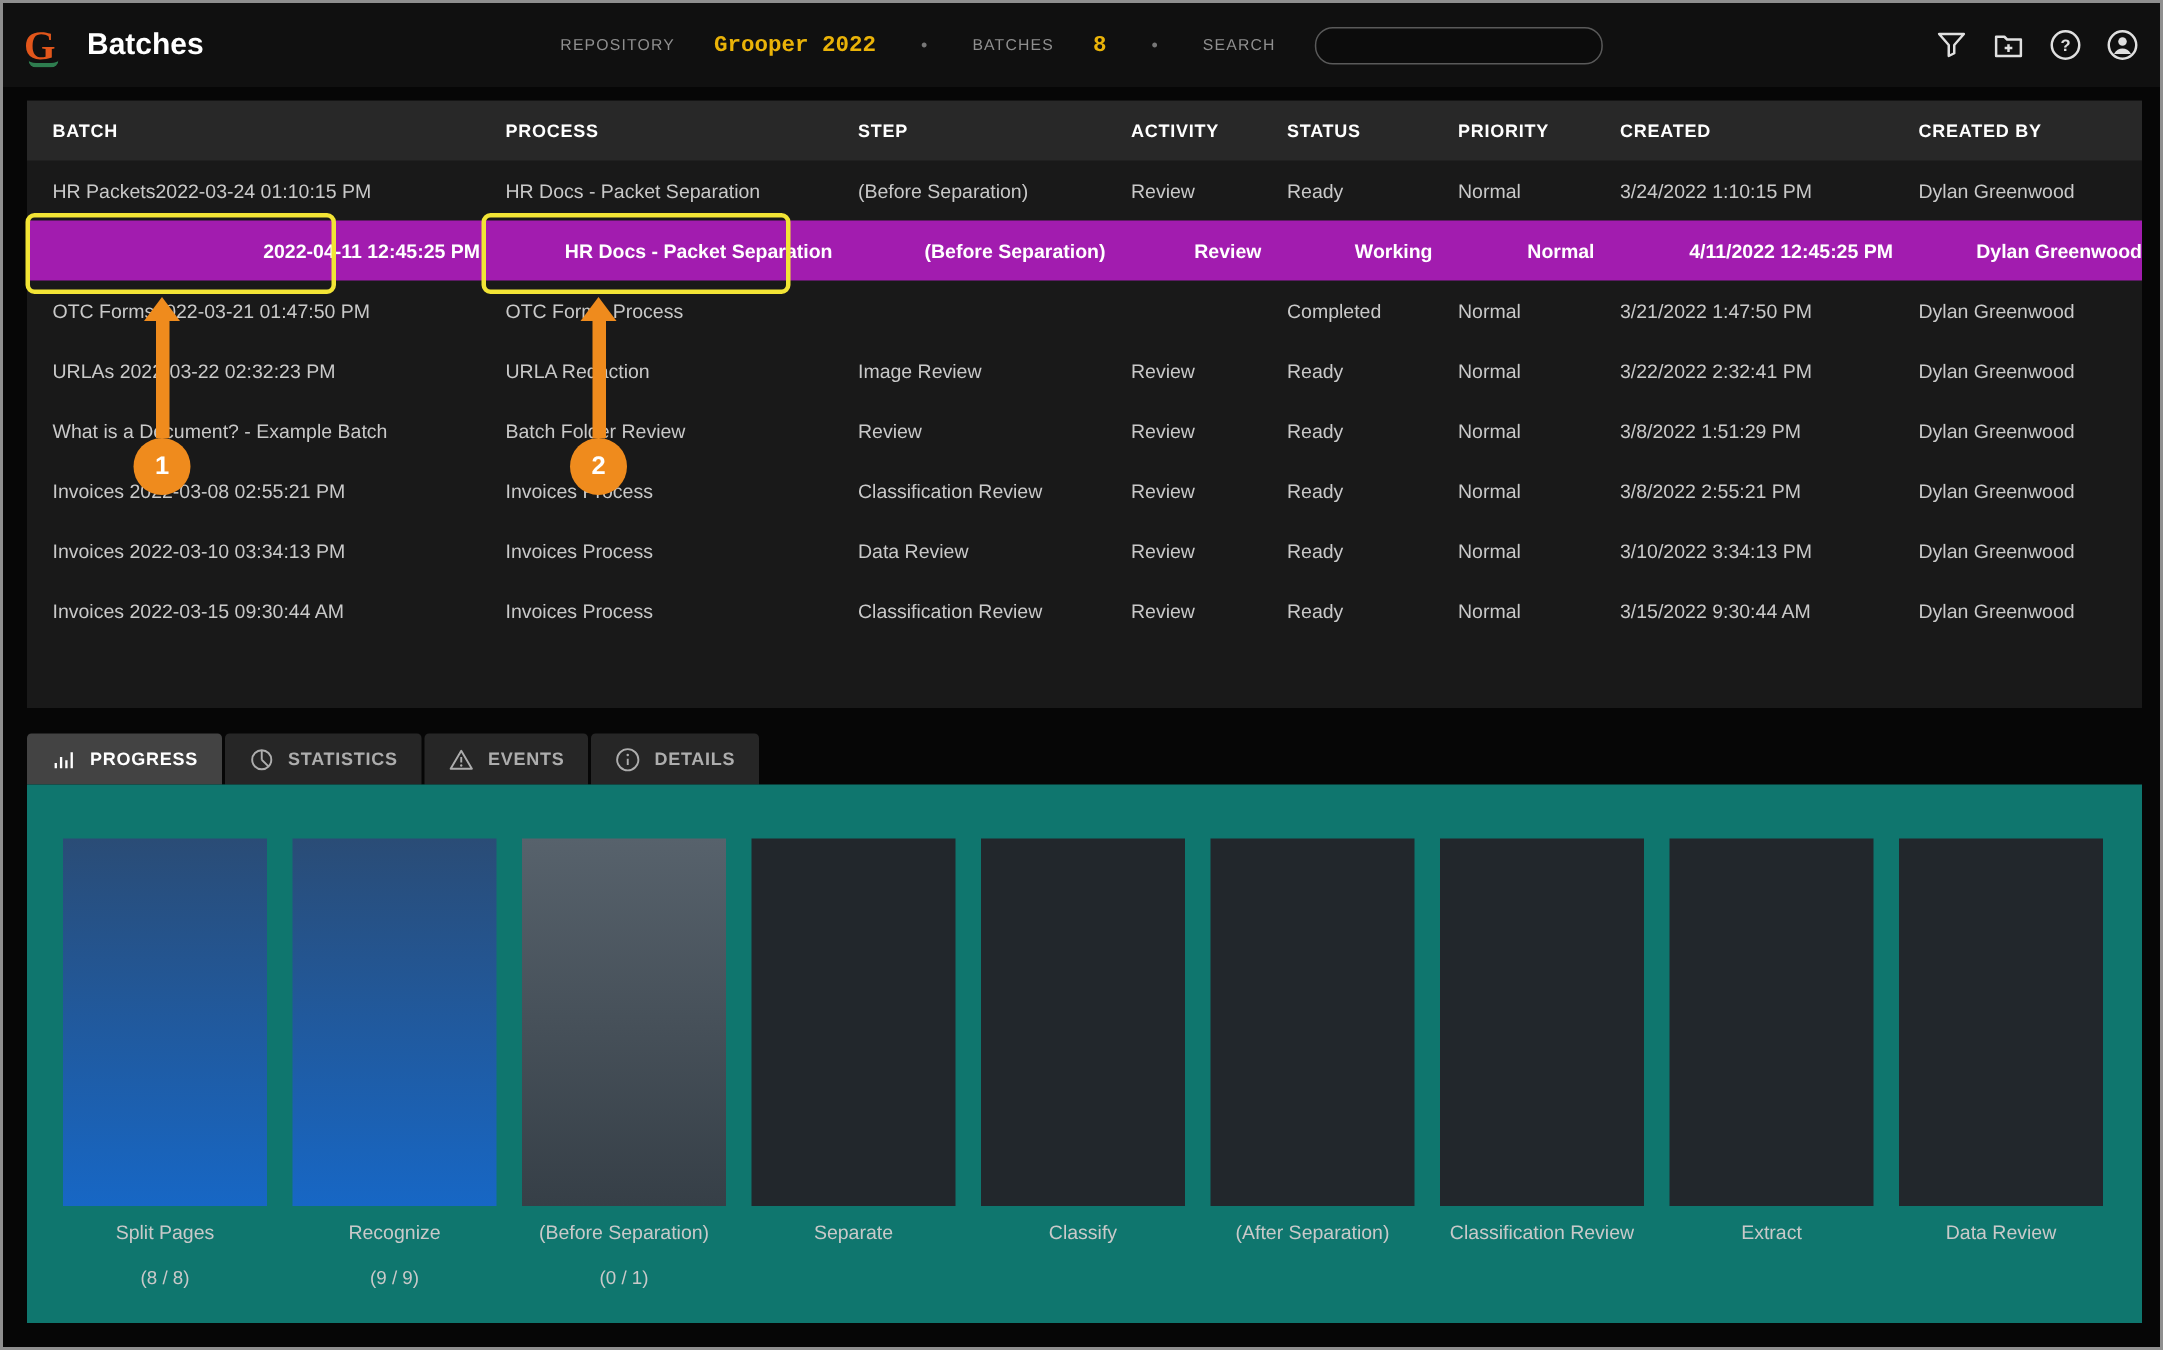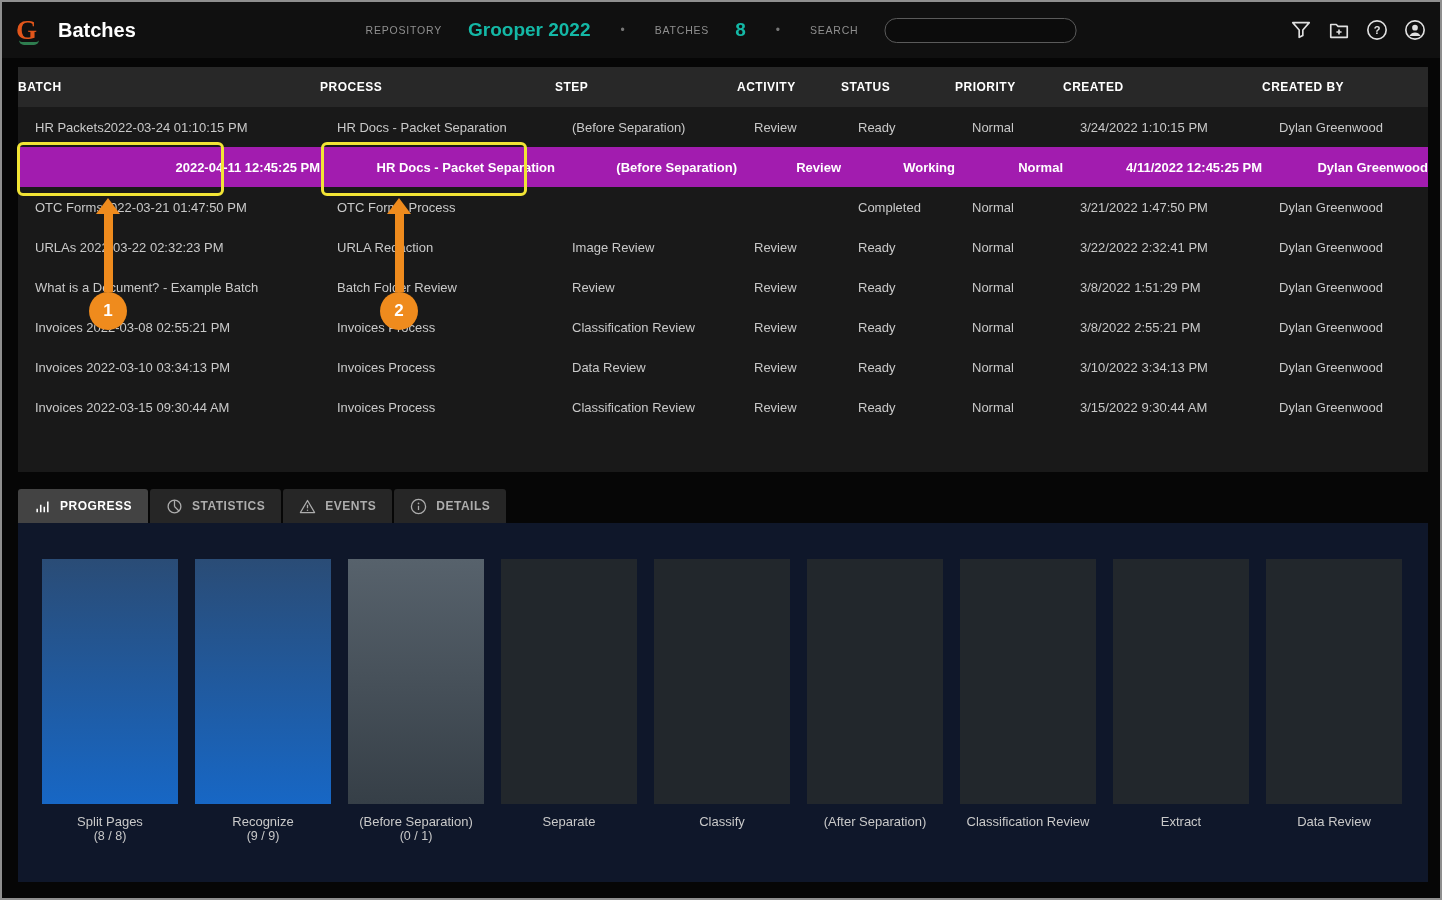--- a/index.html
+++ b/index.html
@@ -12,61 +12,61 @@
             display:flex; align-items:center; padding:0 14px; }
   .logo { position:relative; margin-right:12px; width:30px; height:34px; display:inline-block; }
   .logo-g { font-family:"Liberation Serif", serif; font-size:27px; font-weight:bold;
             color:#e2561b; line-height:34px; }
   .logo-swoosh { position:absolute; left:3px; bottom:2px; width:20px; height:5px;
                  border-bottom:3px solid #2e7d4f; border-radius:0 0 10px 10px; }
   .title { font-size:20px; font-weight:bold; color:#fff; }
   .topbar-center { position:absolute; left:50%; transform:translateX(-50%);
                    display:flex; align-items:center; gap:26px; }
   .meta-label { font-size:10.5px; color:#8f8f8f; letter-spacing:0.8px; }
-  .meta-value { font-size:19px; font-weight:bold; color:#14b8a6; }
+  .meta-value { font-size:15px; font-weight:bold; color:#eab308;font-family:Liberation Mono, monospace; }
   .dot { color:#777; font-size:12px; padding:0 4px; }
   .search-input { width:192px; height:25px; border-radius:12px; background:#0c0c0c;
                   border:1px solid #5a5a5a; color:#ddd; padding:0 10px; outline:none;
                   font-family:"Liberation Sans", sans-serif; }
   .topbar-icons { margin-left:auto; display:flex; gap:16px; align-items:center; color:#e0e0e0; }
   .icon-btn { cursor:pointer; }
   .icon-btn svg { width:22px; height:22px; display:block; }
 
   
   .table-panel { position:absolute; left:16px; top:65px; width:1410px; height:405px;
                  background:#191919; overflow:hidden; }
   .grid-row { display:grid;
               grid-template-columns:302px 235px 182px 104px 114px 108px 199px 1fr;
               height:40px; align-items:center; }
   .table-header-row { background:#282828; }
-  .th { font-size:12px; font-weight:bold; color:#fff;
+  .th { padding-left:17px; font-size:12px; font-weight:bold; color:#fff;
         letter-spacing:0.5px; white-space:nowrap; }
   .tr { color:#c9c9c9; font-size:13px; cursor:default; }
   .tr.selected { background:#a21caf; color:#fff; font-weight:bold;text-align:right; }
   .td { padding-left:17px; white-space:nowrap; overflow:hidden; }
 
   
   .tab-bar { position:absolute; left:16px; top:487px; display:flex; gap:2px; }
   .tab { height:34px; padding:12px 16px; display:flex; align-items:center; gap:9px;
          background:#262626; color:#adadad; font-size:12px; font-weight:bold;
          letter-spacing:0.5px; border-radius:3px 3px 0 0; cursor:pointer; }
   .tab.active { background:#434343; color:#fff; }
   .tab-icon svg { width:17px; height:17px; display:block; }
 
   
   .bottom-panel { position:absolute; left:16px; top:521px; width:1410px; height:359px;
-                  background:#0f172a; }
+                  background:#0f766e; }
   .cards { display:flex; gap:17px; padding:36px 0 0 24px; }
   .card-wrap { width:136px; text-align:center; }
   .card { width:136px; height:245px; }
   .card.blue  { background:linear-gradient(180deg,#2a4c76 0%, #1767c5 100%); }
   .card.slate { background:linear-gradient(180deg,#57626c 0%, #363f47 100%); }
   .card.dark  { background:#22272c; }
   .card-label { margin-top:10px; font-size:13px; color:#c9c9c9; white-space:nowrap; }
-  .card-count { margin-top:0; font-size:12.5px; color:#c9c9c9; min-height:15px; }
+  .card-count { margin-top:16px; font-size:12.5px; color:#c9c9c9; min-height:15px; }
 
   
   .callout-box { position:absolute; border:3px solid #f2e435; border-radius:6px;
                  z-index:5; pointer-events:none; }
   #box1 { left:15px;  top:140px; width:207px; height:54px; }
   #box2 { left:319px; top:140px; width:206px; height:54px; }
   .marker { position:absolute; width:38px; z-index:6; display:flex; flex-direction:column;
             align-items:center; pointer-events:none; }
   #marker1 { left:87px;  top:196px; }
   #marker2 { left:378px; top:196px; }

